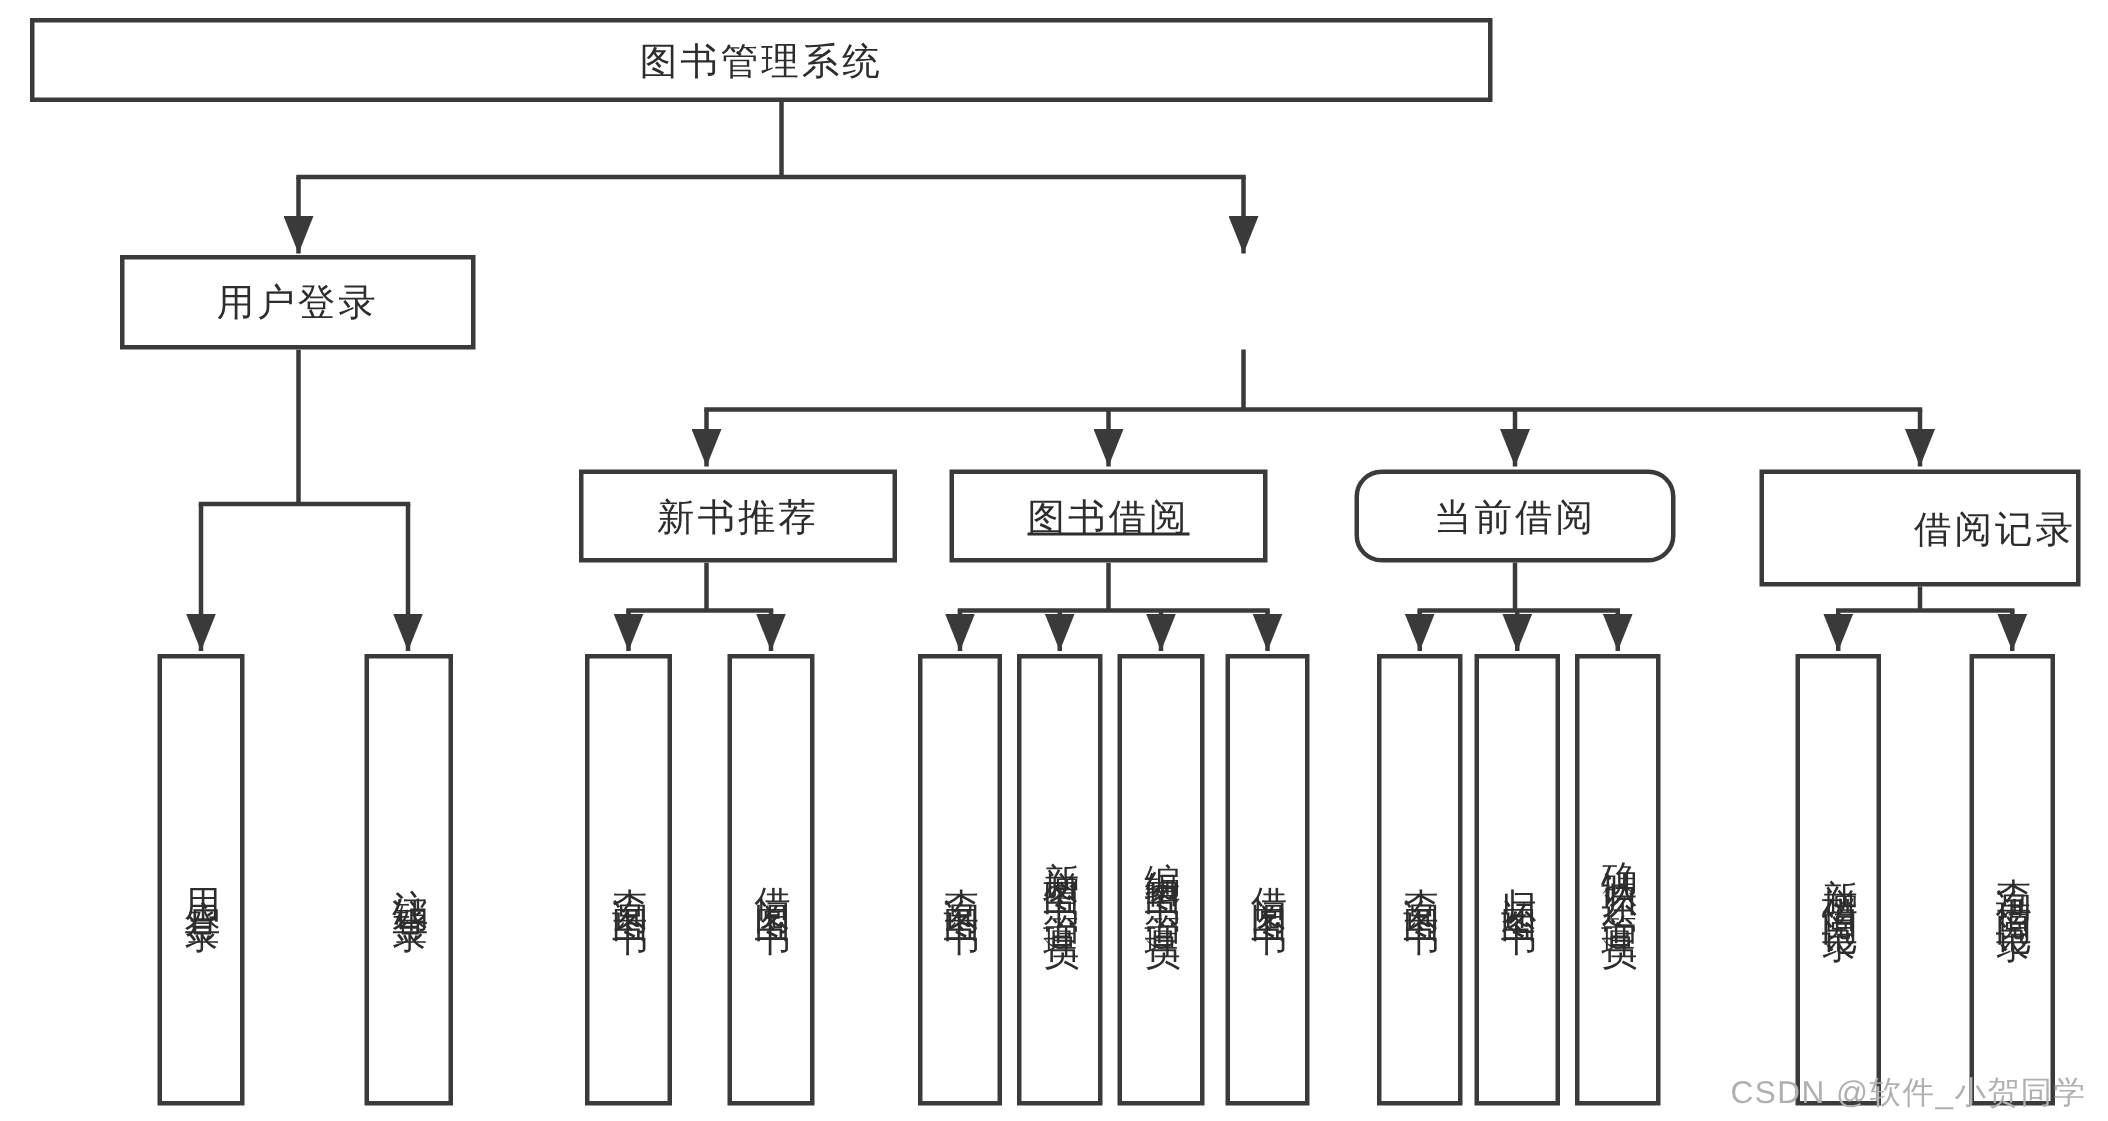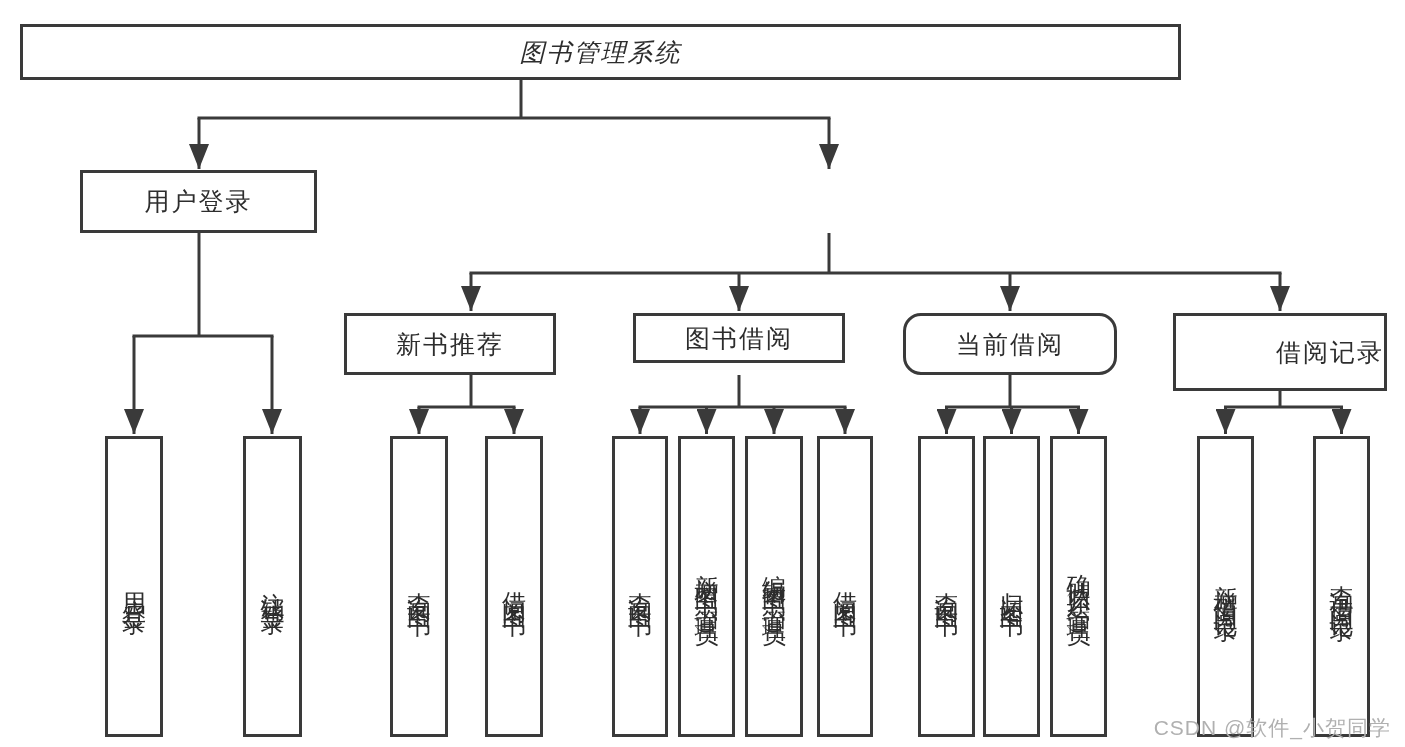--- a/index.html
+++ b/index.html
@@ -97,32 +97,32 @@
     <line x1="946.5" y1="407" x2="946.5" y2="434" marker-end="url(#arr)"></line>
     <line x1="1011.5" y1="407" x2="1011.5" y2="434" marker-end="url(#arr)"></line>
     <line x1="1078.5" y1="407" x2="1078.5" y2="434" marker-end="url(#arr)"></line>
 
     <line x1="1280" y1="375" x2="1280" y2="407"></line>
     <line class="h" x1="1225.5" y1="407" x2="1341.5" y2="407"></line>
     <line x1="1225.5" y1="407" x2="1225.5" y2="434" marker-end="url(#arr)"></line>
     <line x1="1341.5" y1="407" x2="1341.5" y2="434" marker-end="url(#arr)"></line>
   </svg>
 
-  <div class="box" style="left:20px;top:24px;width:1161px;height:56px;font-style:italic;">
+  <div class="box" style="left:20px;top:12px;width:975px;height:56px;">
     <span>图书管理系统</span>
   </div>
 
   <div class="box" style="left:80px;top:170px;width:237px;height:63px;">
     <span>用户登录</span>
   </div>
 
-  <div class="box" style="left:344px;top:313px;width:212px;height:62px;">
+  <div class="box" style="left:386px;top:313px;width:212px;height:62px;">
     <span>新书推荐</span>
   </div>
-  <div class="box" style="left:633px;top:313px;width:212px;height:50px;">
+  <div class="box" style="left:633px;top:313px;width:212px;height:62px;text-decoration:underline;">
     <span>图书借阅</span>
   </div>
   <div class="box" style="left:903px;top:313px;width:214px;height:62px;border-radius:18px;">
     <span>当前借阅</span>
   </div>
   <div class="box" style="left:1173px;top:313px;width:214px;height:78px;justify-content:flex-end;">
     <span>借阅记录</span>
   </div>
 
   <div class="box leaf" style="left:105px;top:436px;width:58px;height:301px;">

